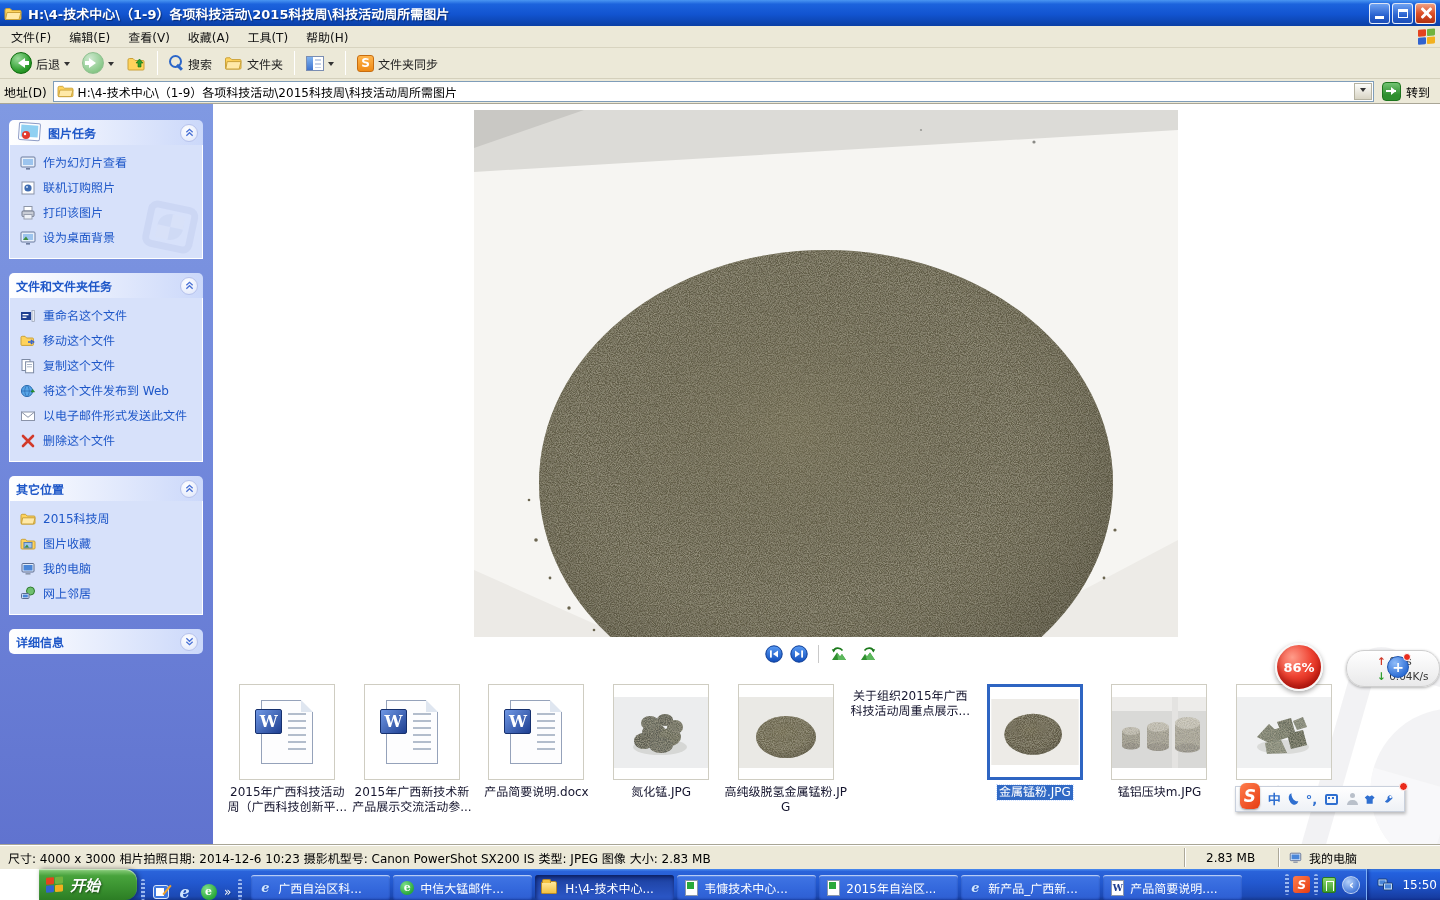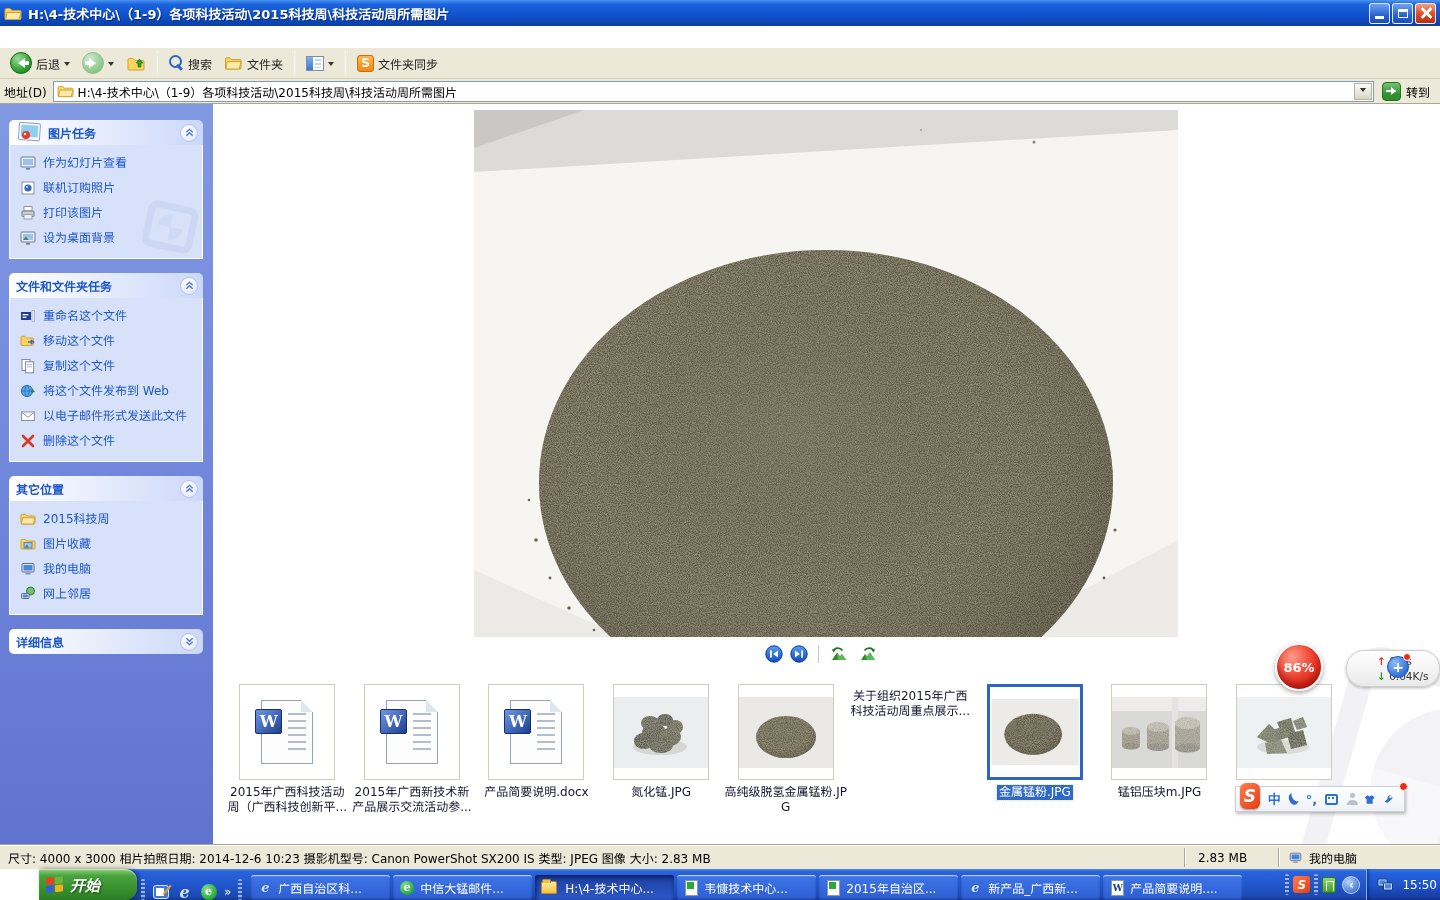--- a/index.html
+++ b/index.html
@@ -134,21 +134,21 @@
 .person{width:13px;height:12px;position:relative;cursor:pointer;}
 .person::before{content:"";position:absolute;left:4px;top:0;width:5px;height:5px;border-radius:50%;background:#b9c0ca;}
 .person::after{content:"";position:absolute;left:1px;bottom:0;width:11px;height:5px;border-radius:5px 5px 0 0;background:#b9c0ca;}
 .imedot{position:absolute;right:-4px;top:-5px;width:9px;height:9px;border-radius:50%;background:#ea2a1a;border:1px solid #fff;}
 
 
 .statusbar{position:absolute;left:0;top:845px;width:1440px;height:24px;background:#ece9d8;border-top:1px solid #fff;
  box-shadow:0 -1px 0 #a9a696;display:flex;align-items:center;font-size:12px;color:#000;}
 .st-left{flex:1;padding-left:8px;white-space:nowrap;overflow:hidden;}
 .st-sep{width:2px;height:19px;border-left:1px solid #aca899;border-right:1px solid #fff;flex:none;}
-.st-size{width:92px;padding-left:12px;flex:none;}
+.st-size{width:92px;padding-left:20px;flex:none;}
 .st-loc{width:160px;display:flex;align-items:center;gap:6px;padding-left:8px;flex:none;}
 
 
 .taskbar{position:absolute;left:0;top:869px;width:1440px;height:31px;display:flex;align-items:flex-end;
  background:linear-gradient(180deg,#4c8df0 0%,#2a63da 8%,#2258cf 45%,#1c49b4 88%,#15388f 100%);margin-left:39px;}
 .start{height:31px;width:98px;flex:none;border-radius:0 12px 12px 0;cursor:pointer;
  background:linear-gradient(180deg,#8ed07f 0%,#48a33c 22%,#3a9230 60%,#2c7d24 100%);
  box-shadow:2px 0 5px rgba(0,0,0,.45),inset 0 1px 1px rgba(255,255,255,.55);
  display:flex;align-items:center;gap:6px;padding:0 12px 0 7px;color:#fff;font-weight:bold;font-style:italic;font-size:15px;text-shadow:1px 1px 2px #1d4d18;}
 .handle{width:4px;height:21px;flex:none;border-radius:2px;margin:0 4px;
@@ -237,20 +237,35 @@
         </div>
       <div class="wb resb">
           <span class="g-res"></span>
         </div>
       <div class="wb closeb">
           <span class="g-x"></span>
         </div>
     </div>
   </div>
 
+  <div class="menubar">
+    <span class="menu-item">文件(F)</span>
+    <span class="menu-item">编辑(E)</span>
+    <span class="menu-item">查看(V)</span>
+    <span class="menu-item">收藏(A)</span>
+    <span class="menu-item">工具(T)</span>
+    <span class="menu-item">帮助(H)</span>
+    <span class="mspacer"></span>
+    <span class="winflag">
+        <i class="wf1"></i>
+        <i class="wf2"></i>
+        <i class="wf3"></i>
+        <i class="wf4"></i>
+      </span>
+  </div>
 
   <div class="toolbar">
     <div class="tb">
       <span class="circ backc">
           <span class="arr-l"></span>
         </span>
       <span>后退</span>
       <span class="drop"></span>
     </div>
     <div class="tb">

